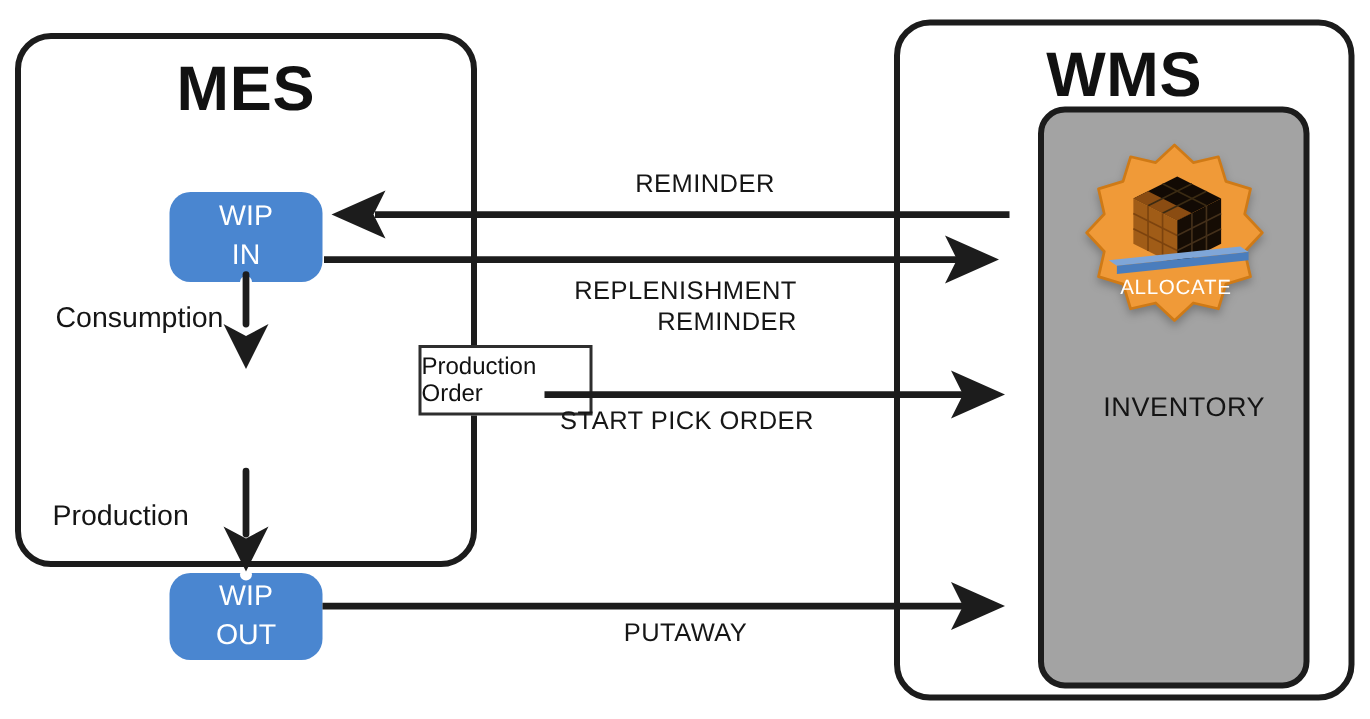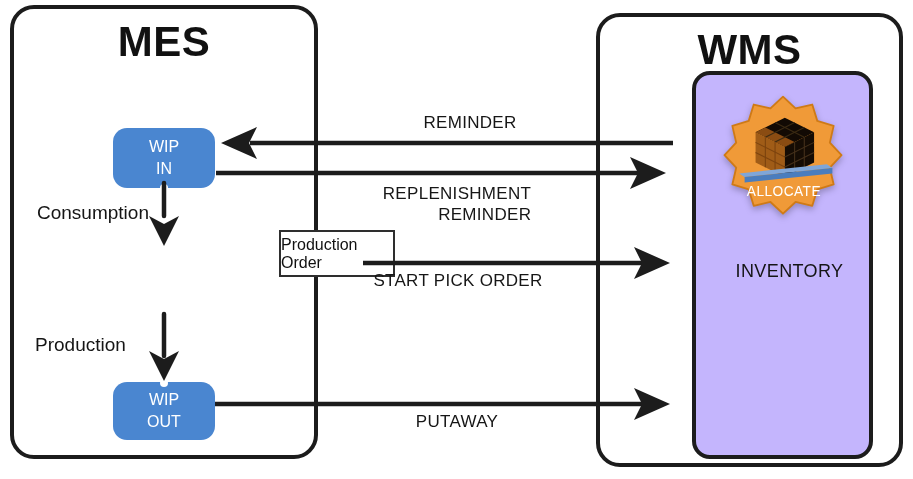--- a/index.html
+++ b/index.html
@@ -4,41 +4,41 @@
 <style>
   html,body{margin:0;padding:0;background:#ffffff;}
   #canvas{
     position:relative;width:913px;height:479px;background:#ffffff;overflow:hidden;
     font-family:"Liberation Sans",sans-serif;color:#141414;
   }
   .sys-box{
     position:absolute;box-sizing:border-box;background:#ffffff;
     border:4px solid var(--ink,#1c1c1c);border-radius:24px;
   }
-  .sys-box.mes{left:10px;top:5px;width:308px;height:454px;}
+  .sys-box.mes{left:10px;top:22px;width:308px;height:356px;}
   .sys-box.wms{left:596px;top:13px;width:307px;height:454px;}
   .sys-title{
     position:absolute;left:0;right:0;top:10px;text-align:center;
     font-size:42px;font-weight:600;letter-spacing:0.5px;color:#111;line-height:1.1;
   }
   .inner-panel{
     position:absolute;box-sizing:border-box;left:92px;top:54px;width:181px;height:388px;
-    border:4px solid var(--ink,#1c1c1c);border-radius:18px;background:#c4b5fd;
+    border:4px solid var(--ink,#1c1c1c);border-radius:18px;background:#a3a3a3;
   }
   .badge-svg{position:absolute;left:22px;top:18px;width:130px;height:128px;
     filter:drop-shadow(0 3px 3px rgba(0,0,0,0.25));}
   .inventory-label{
     position:absolute;left:0;right:0;top:186px;text-align:center;
     font-size:18px;letter-spacing:0.4px;color:#141414;padding-left:14px;
   }
   .node{
     position:absolute;box-sizing:border-box;display:flex;align-items:center;justify-content:center;
     text-align:center;color:#ffffff;white-space:pre-line;line-height:1.35;
   }
-  .node.blue{background:var(--box-blue,#4a86d0);border-radius:14px;font-size:16px;}
+  .node.blue{background:var(--box-blue,#4a86d0);border-radius:14px;font-size:19px;}
   .node.wip-in{left:113px;top:128px;width:102px;height:60px;}
   .node.wip-out{left:113px;top:382px;width:102px;height:58px;}
   .node.red{
     left:64px;top:242px;width:199px;height:77px;background:var(--box-red,#d8453f);
     font-size:19px;line-height:1.4;border-radius:0;
   }
   .po-box{
     position:absolute;left:247px;top:230px;width:116px;height:47px;box-sizing:border-box;
     background:#ffffff;border:2px solid #2e2e2e;display:flex;align-items:center;justify-content:center;
     font-size:16px;color:#111;margin-left:32px;

